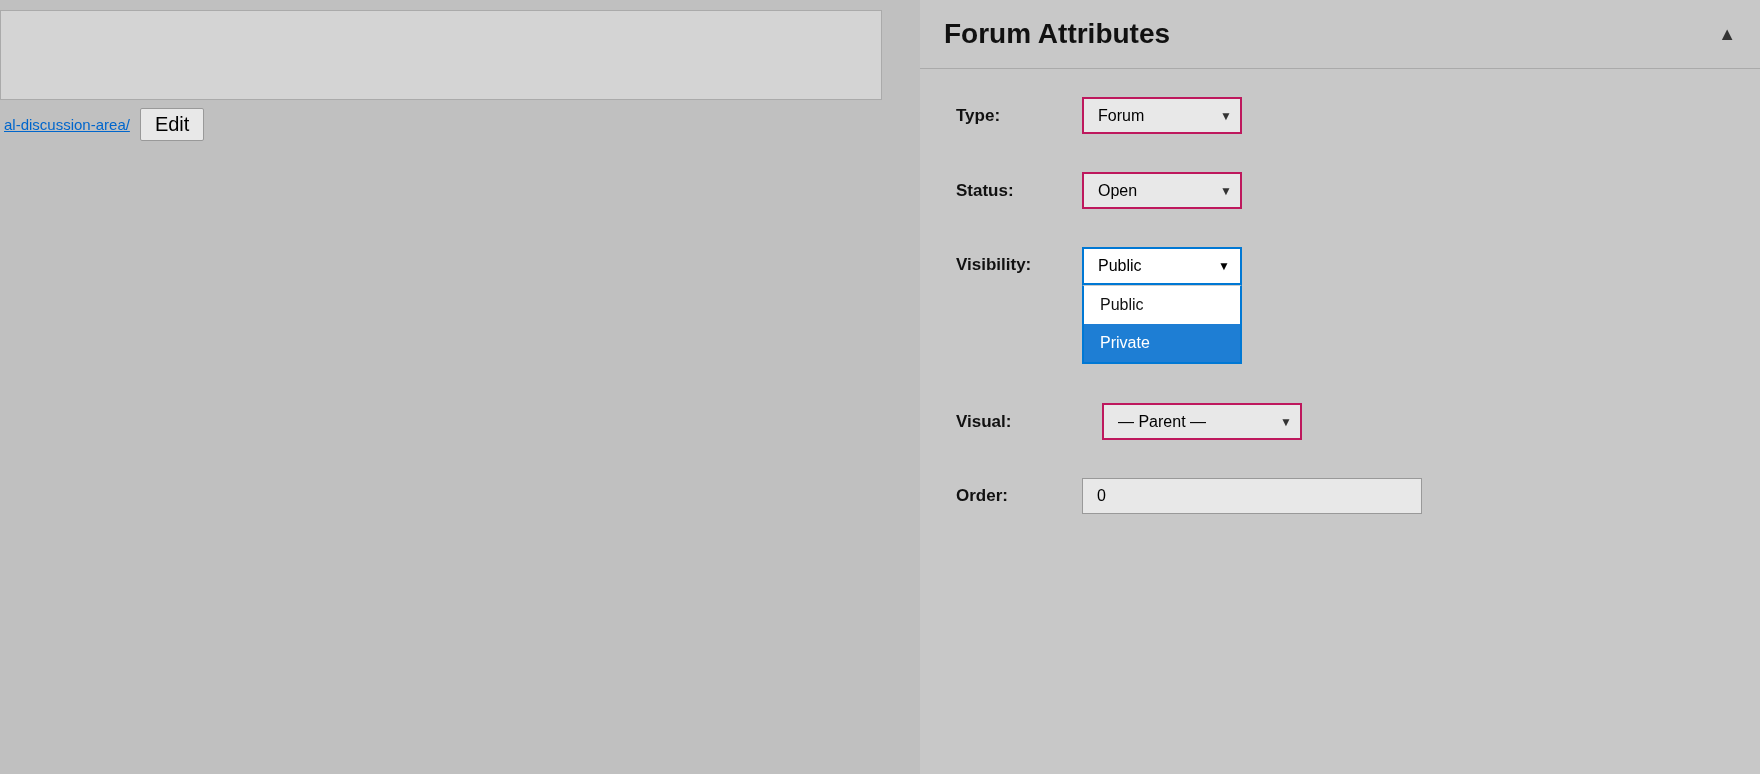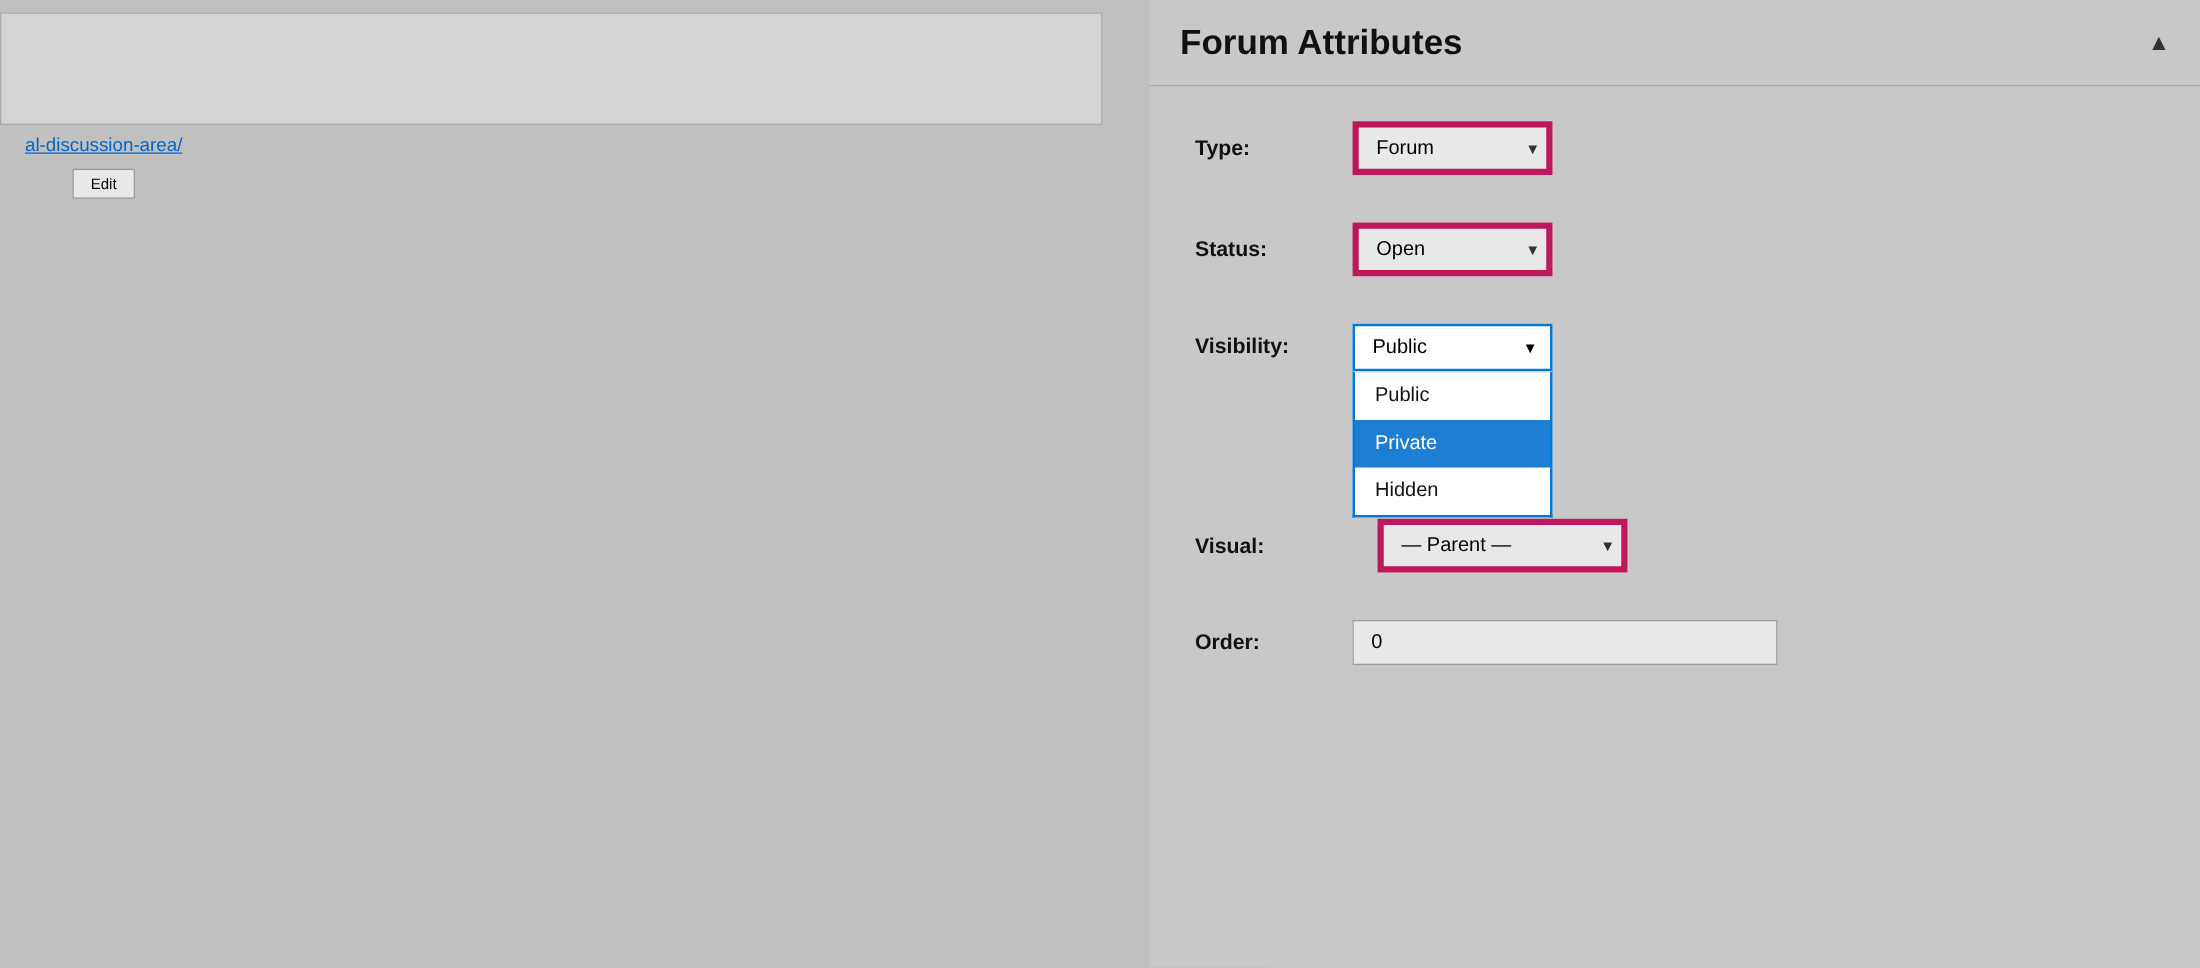--- a/index.html
+++ b/index.html
@@ -32,36 +32,35 @@
       border: 1px solid #aaa;
     }
 
     .url-row {
       position: absolute;
       top: 108px;
       left: 0;
       display: flex;
       align-items: center;
       gap: 10px;
-      padding-left: 20px;
-      flex-direction: column;
+      padding-left: 4px;
     }
 
     .url-link {
       color: #0066cc;
       text-decoration: underline;
       font-size: 15px;
       cursor: pointer;
     }
 
     .edit-button {
       padding: 4px 14px;
       background: #e8e8e8;
       border: 1px solid #999;
-      font-size: 12px;
+      font-size: 20px;
       cursor: pointer;
       border-radius: 2px;
     }
 
     
     .editor-area {
       position: absolute;
       top: 230px;
       left: 0;
       width: 882px;
@@ -168,21 +167,21 @@
 
     .select-wrapper {
       position: relative;
       display: inline-block;
     }
 
     .select-wrapper select {
       padding: 8px 36px 8px 14px;
       font-size: 16px;
       background: #e8e8e8;
-      border: 5px solid #be185d;
+      border: 2px solid #be185d;
       cursor: pointer;
       min-width: 160px;
       appearance: none;
       -webkit-appearance: none;
       border-radius: 0;
     }
 
     .select-wrapper::after {
       content: '▼';
       position: absolute;
@@ -263,23 +262,20 @@
           <span style="font-size:12px;margin-left:12px;">▼</span>
         </div>
 
         <div style="position:absolute;top:100%;left:0;min-width:160px;background:white;border:2px solid #0078d4;border-top:1px solid #ccc;z-index:100;">
           <div style="padding:10px 16px;font-size:16px;cursor:pointer;color:#111;">
             <span>Public</span>
           </div>
           <div style="padding:10px 16px;font-size:16px;cursor:pointer;background:#1e7ed4;color:white;">
             <span>Private</span>
           </div>
-          <div style="padding:10px 16px;font-size:16px;cursor:pointer;color:#111;">
-            <span>Hidden</span>
-          </div>
         </div>
       </div>
     </div>
 
     <div class="row-parent field-row" style="margin-top:80px;">
       <span class="field-label">Visual:</span>
       <div class="select-wrapper">
         <select style="min-width:200px;margin-left:20px;">
           <option>— Parent —</option>
         </select>

